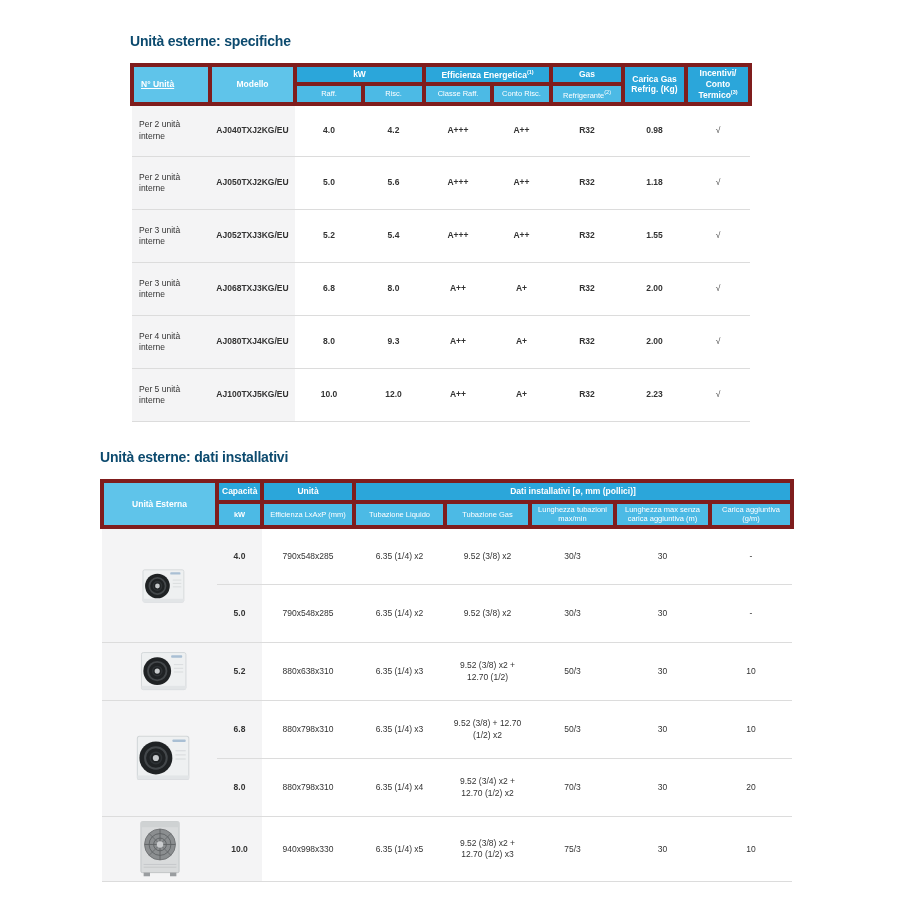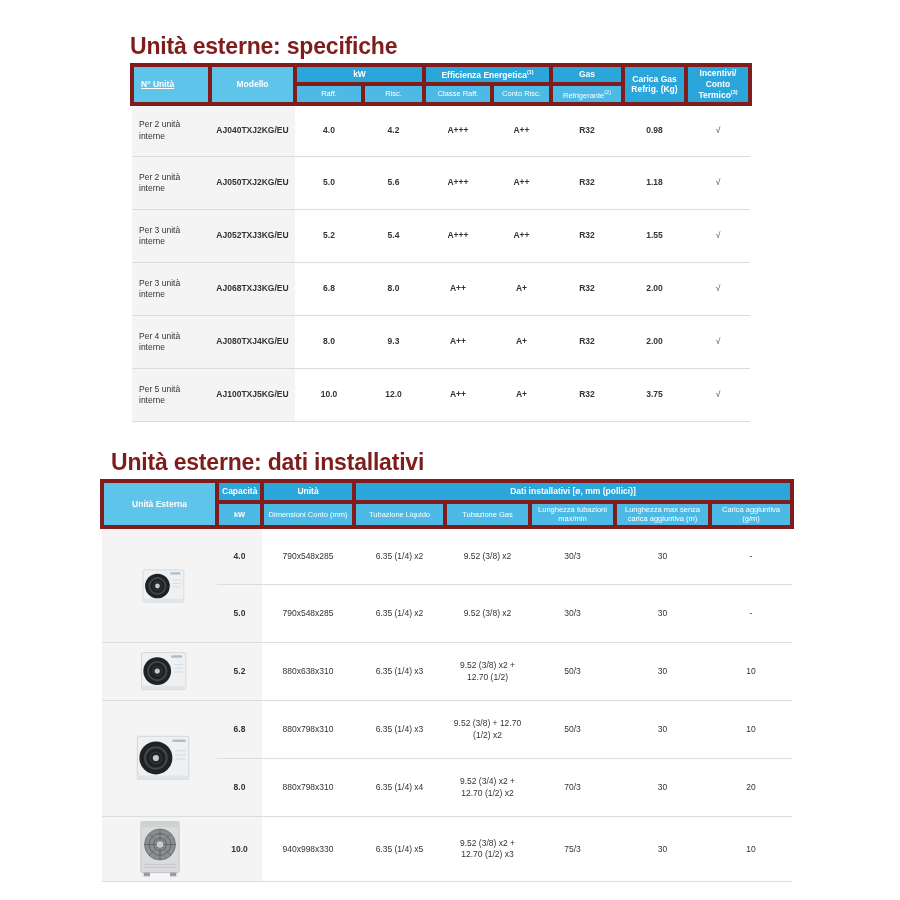--- a/index.html
+++ b/index.html
@@ -2,25 +2,25 @@
 <html><head>
 <meta charset="utf-8">
 <style>
   html,body{margin:0;padding:0;}
   body{
     width:900px;height:900px;background:#ffffff;position:relative;
     font-family:"Liberation Sans",sans-serif;color:#333;
     -webkit-font-smoothing:antialiased;
   }
   .section-title{
-    position:absolute;font-size:23px;font-weight:700;color:#7f1d1d;
+    position:absolute;font-size:14px;font-weight:700;color:#0c4a6e;
     letter-spacing:-0.2px;white-space:nowrap;
   }
   #title1{left:130px;top:33px;}
-  #title2{left:111px;top:449px;}
+  #title2{left:100px;top:449px;}
 
   table{border-collapse:collapse;table-layout:fixed;position:absolute;}
   #spec-table{left:130px;top:63px;width:618px;}
   #install-table{left:100px;top:479px;width:690px;}
 
   th{
     border:4px solid #7f1d1d;color:#ffffff;font-weight:400;
     padding:1px 3px;text-align:center;vertical-align:middle;line-height:1.25;
   }
   .hdark{background:#2ba6da;font-weight:700;font-size:8.5px;}
@@ -137,21 +137,21 @@
       <td>√</td>
     </tr>
     <tr>
       <td class="gray left">Per 5 unità interne</td>
       <td class="gray bold">AJ100TXJ5KG/EU</td>
       <td class="bold">10.0</td>
       <td class="bold">12.0</td>
       <td class="bold">A++</td>
       <td class="bold">A+</td>
       <td class="bold">R32</td>
-      <td class="bold">3.75</td>
+      <td class="bold">2.23</td>
       <td>√</td>
     </tr>
   </tbody>
 </table>
 
 <div id="title2" class="section-title">Unità esterne: dati installativi</div>
 
 <table id="install-table">
   <colgroup>
     <col style="width:115px">
@@ -165,21 +165,21 @@
   </colgroup>
   <thead>
     <tr>
       <th rowspan="2" class="hlight">Unità Esterna</th>
       <th class="hdark">Capacità</th>
       <th class="hdark">Unità</th>
       <th colspan="5" class="hdark">Dati installativi [ø, mm (pollici)]</th>
     </tr>
     <tr>
       <th class="hsub" style="font-weight:700">kW</th>
-      <th class="hsub">Dimensioni Conto (mm)</th>
+      <th class="hsub">Efficienza LxAxP (mm)</th>
       <th class="hsub">Tubazione Liquido</th>
       <th class="hsub">Tubazione Gas</th>
       <th class="hsub">Lunghezza tubazioni max/min</th>
       <th class="hsub">Lunghezza max senza carica aggiuntiva (m)</th>
       <th class="hsub">Carica aggiuntiva (g/m)</th>
     </tr>
   </thead>
   <tbody>
     <tr>
       <td rowspan="2" class="unit-img-cell">

